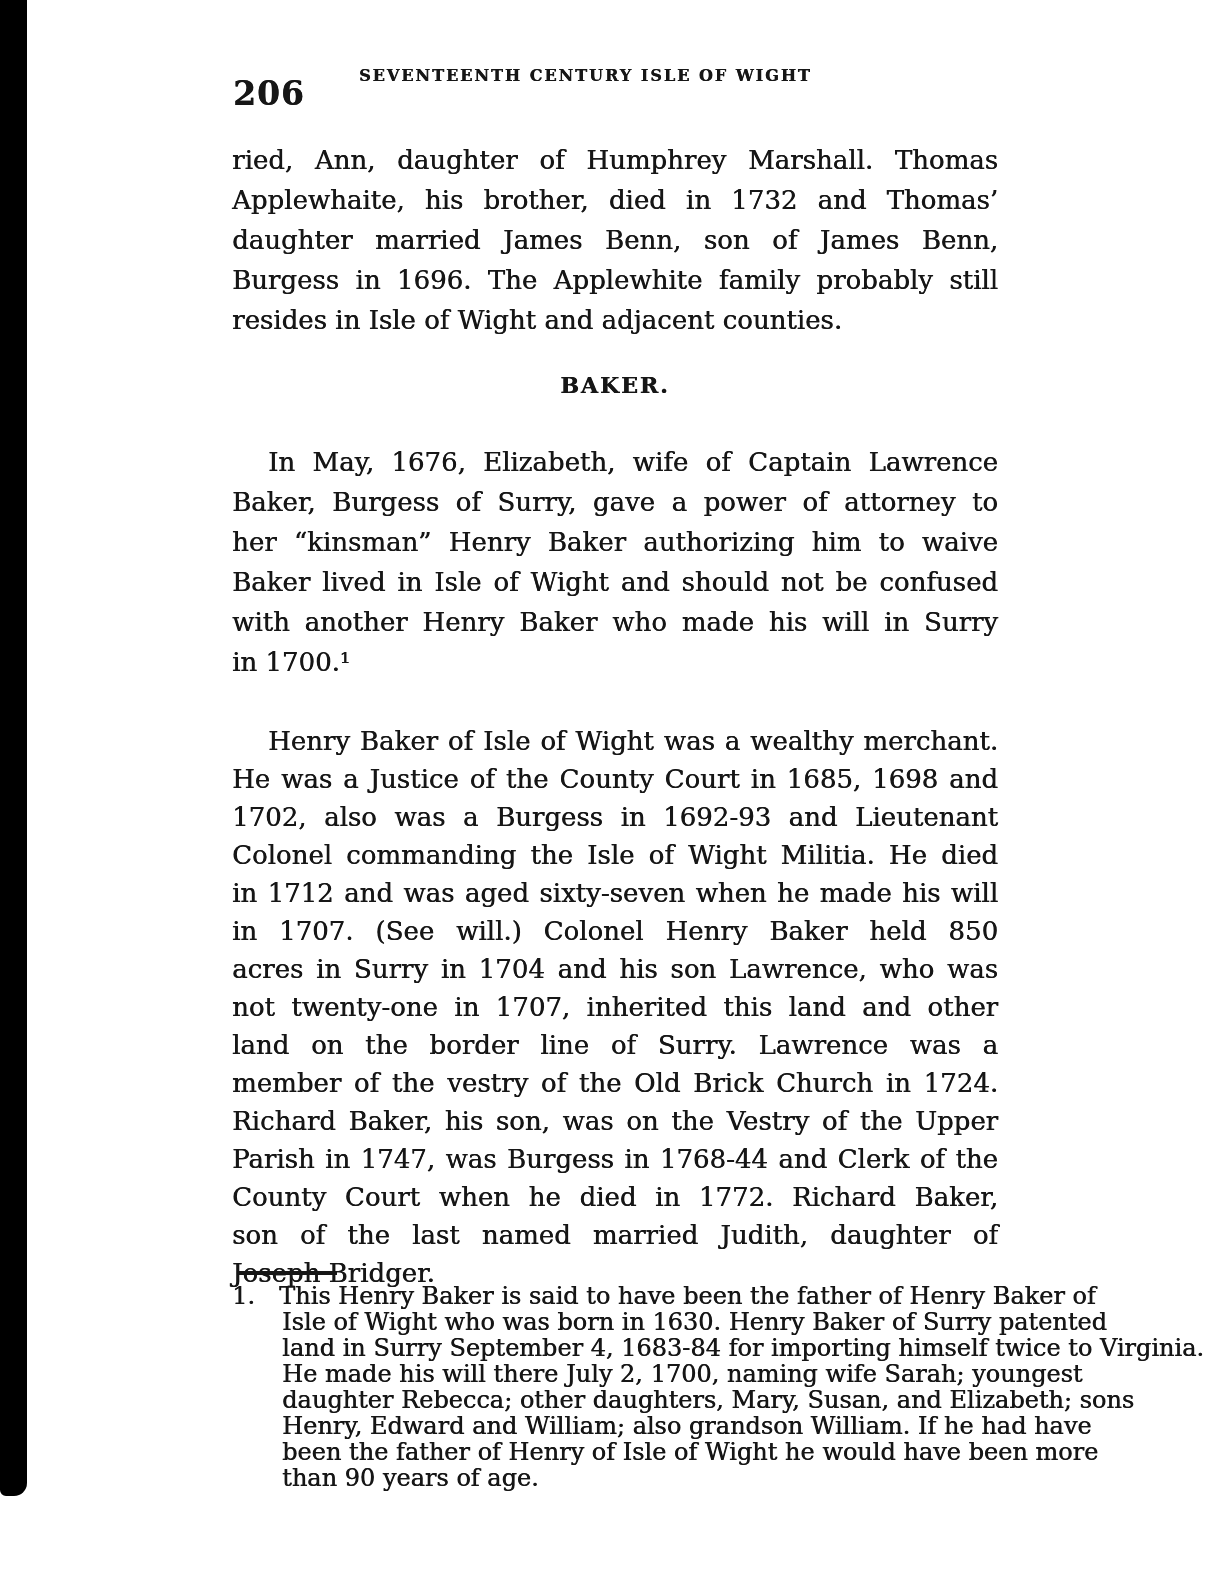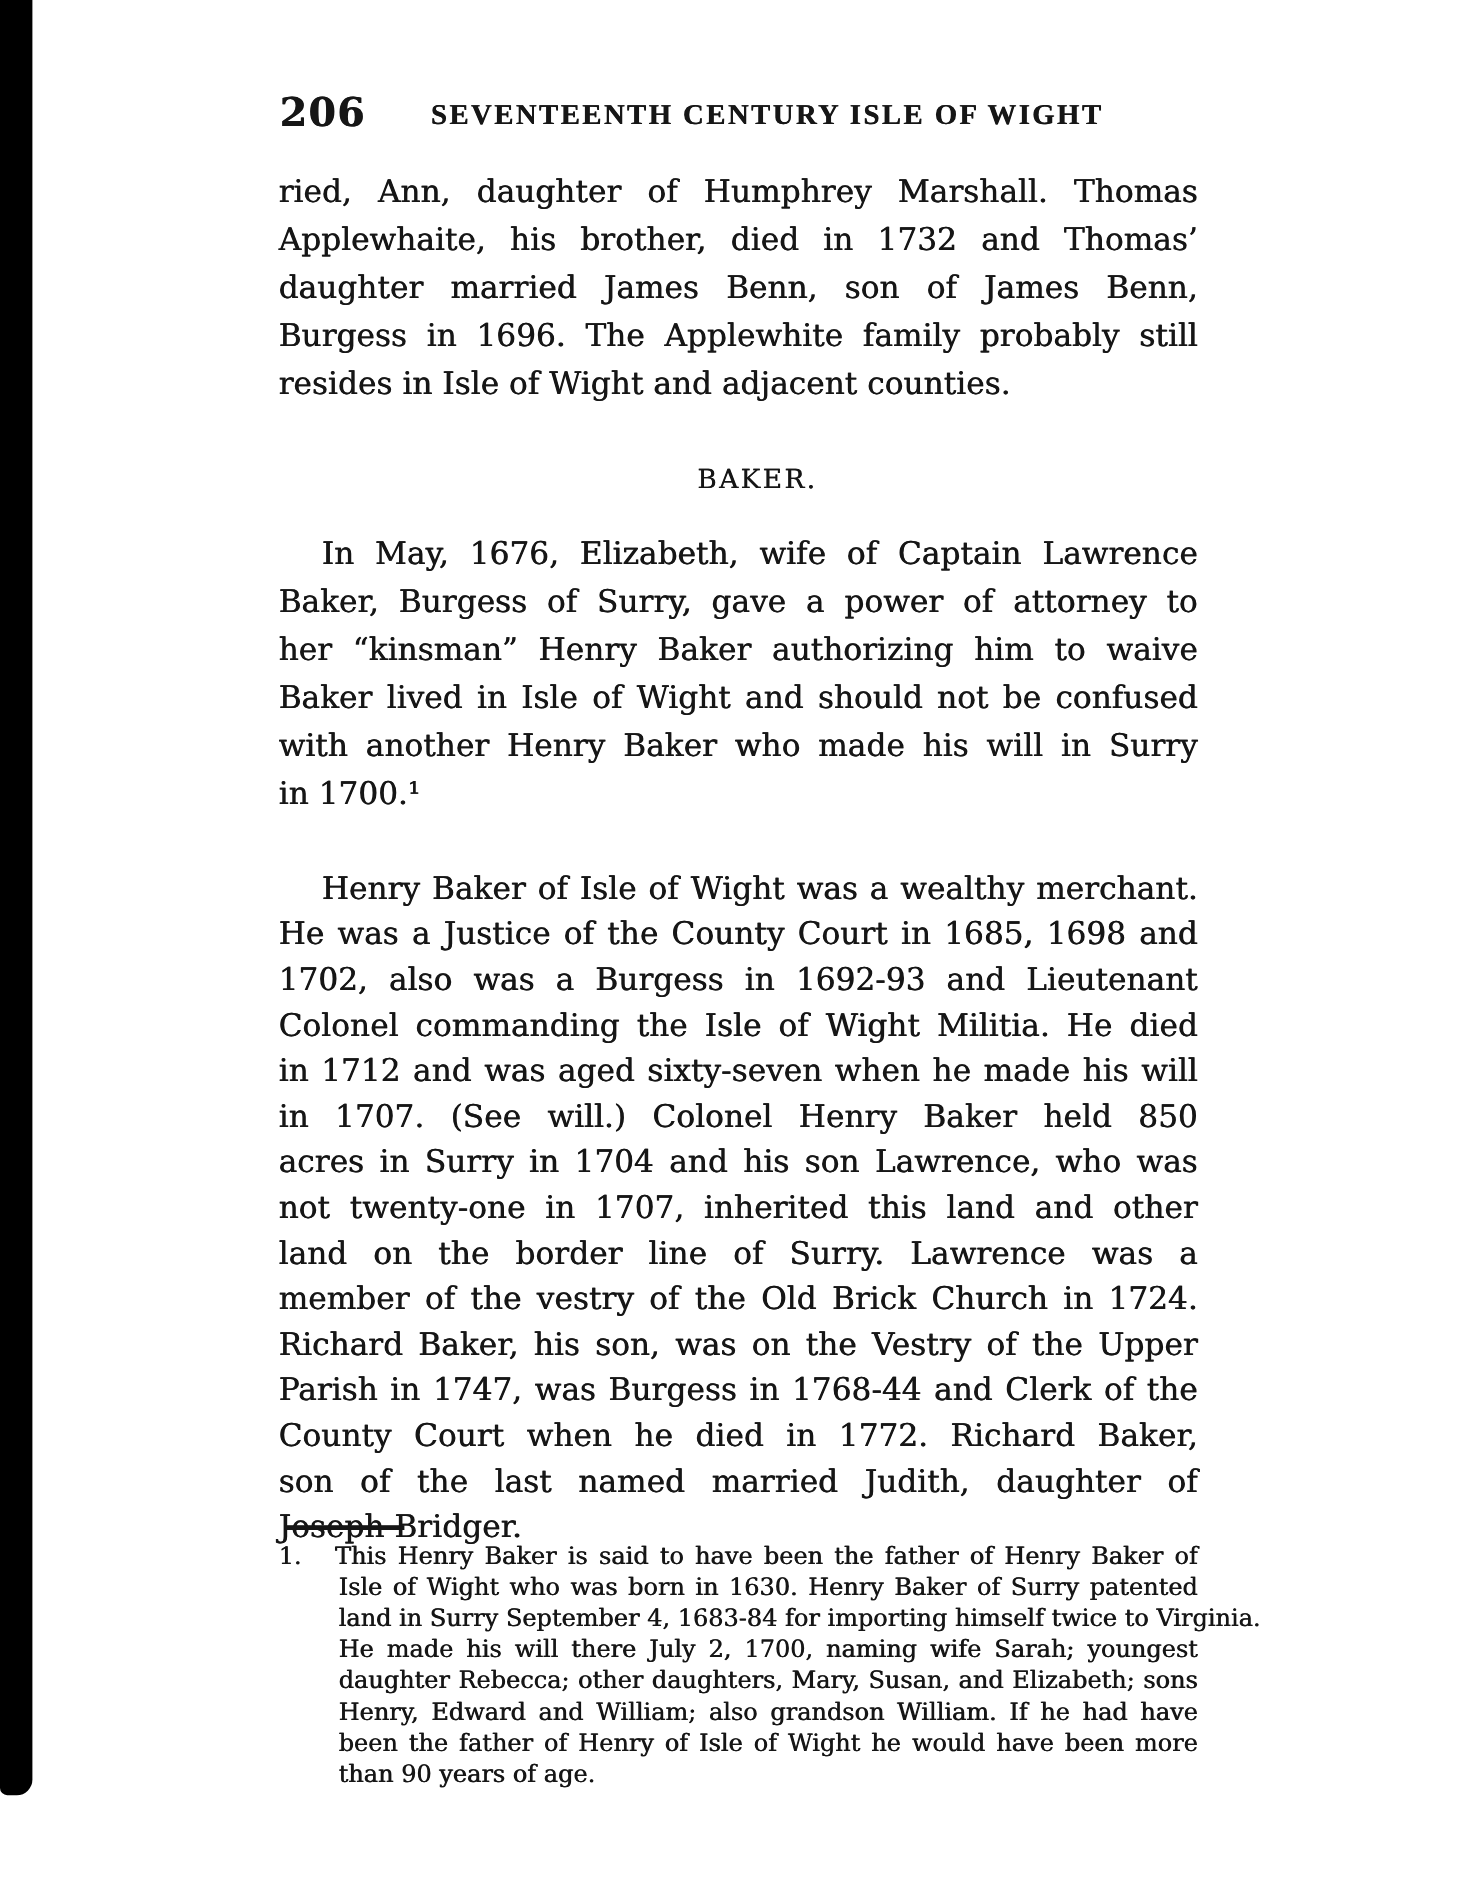--- a/index.html
+++ b/index.html
@@ -21,54 +21,53 @@
     position:absolute;left:0;top:0;width:27px;height:1496px;
     background:var(--edge);
     border-radius:0 0 13px 6px;
   }
   .pageno{
     position:absolute;left:233px;top:74px;
     font-size:33px;font-weight:bold;letter-spacing:1px;
     text-shadow:0.4px 0 0 currentColor;
   }
   .running-title{
-    position:absolute;left:359px;top:83px;
-    font-size:24px;font-weight:bold;letter-spacing:2px;
+    position:absolute;left:359px;top:66px;
+    font-size:16px;font-weight:bold;letter-spacing:2px;
     white-space:nowrap;
     text-shadow:0.4px 0 0 currentColor;
-    font-family:Liberation Serif, serif;
   }
   .column{
     position:absolute;left:232px;top:0;width:766px;height:1180px;
   }
   .para{position:absolute;left:0;width:766px;}
   .jline{
     text-align:justify;
     text-align-last:justify;
     height:40px;line-height:40px;
     font-size:26px;
     white-space:nowrap;
     text-shadow:0.45px 0 0 currentColor;
   }
   .lh38{height:38px;line-height:38px;}
   .indent{text-indent:36px;margin-top:24px;}
   .last{text-align-last:left;}
   .section-heading{
-    position:absolute;left:0;top:372px;width:766px;margin:16px;
+    position:absolute;left:0;top:372px;width:766px;margin:0;
     text-align:center;
-    font-size:22px;font-weight:normal;letter-spacing:2px;
+    font-size:22px;font-weight:bold;letter-spacing:2px;
     text-shadow:0.4px 0 0 currentColor;
   }
   .fn-rule{
     position:absolute;left:5px;top:1271px;
     width:100px;height:4px;background:var(--ink);
   }
   .footnote{position:absolute;left:0;top:1283px;width:766px;}
   .footnote .jline{
-    font-size:20px;height:26px;line-height:26px;
+    font-size:24px;height:26px;line-height:26px;
     text-shadow:0.5px 0 0 currentColor;
   }
   .fn-cont{padding-left:50px;}
   .fn-num{display:inline-block;width:47px;}
 </style>
 </head>
 <body>
 
 <div class="page">
 

